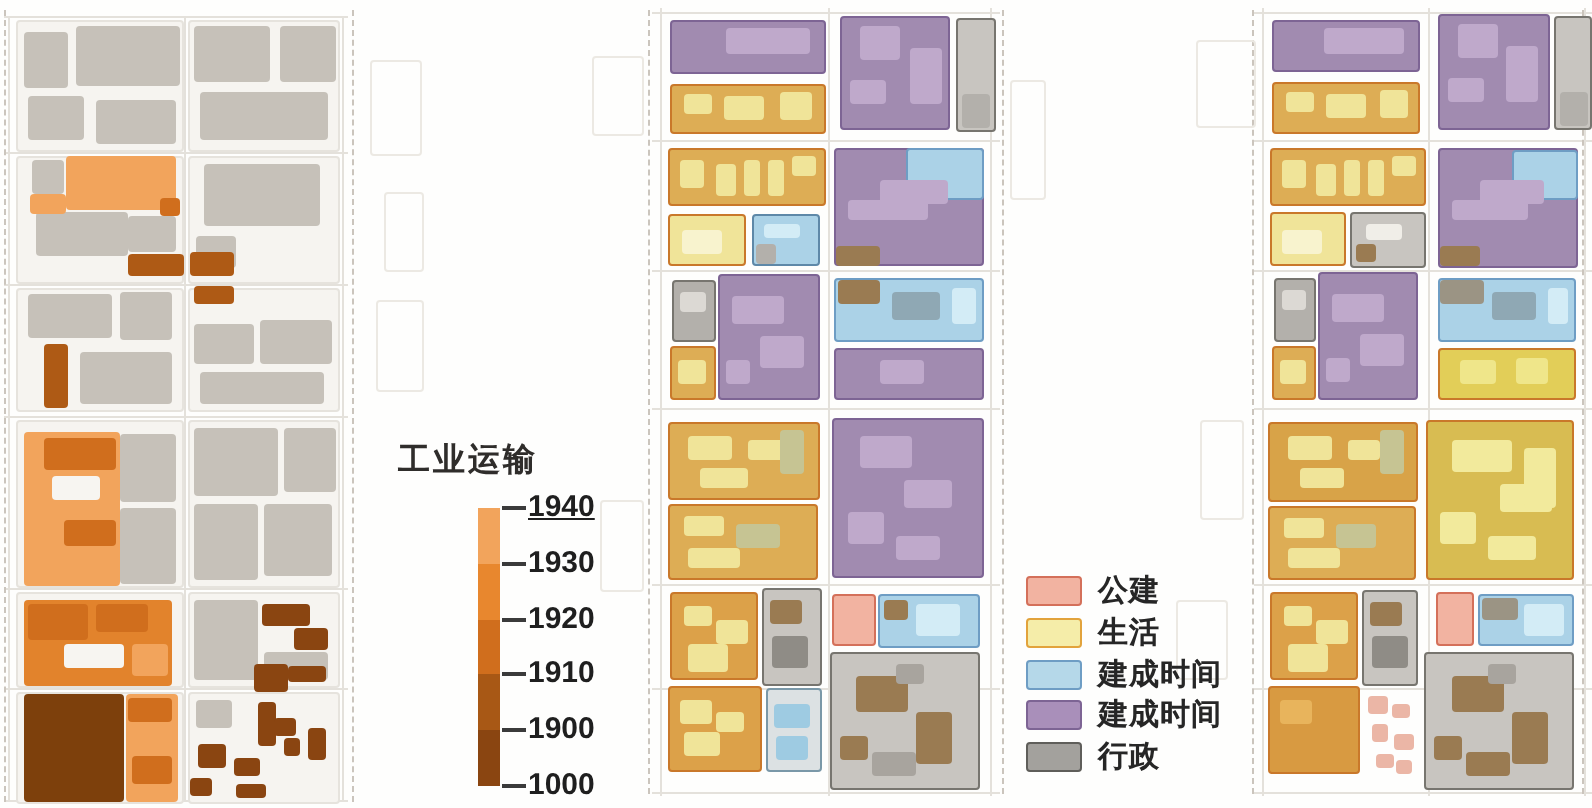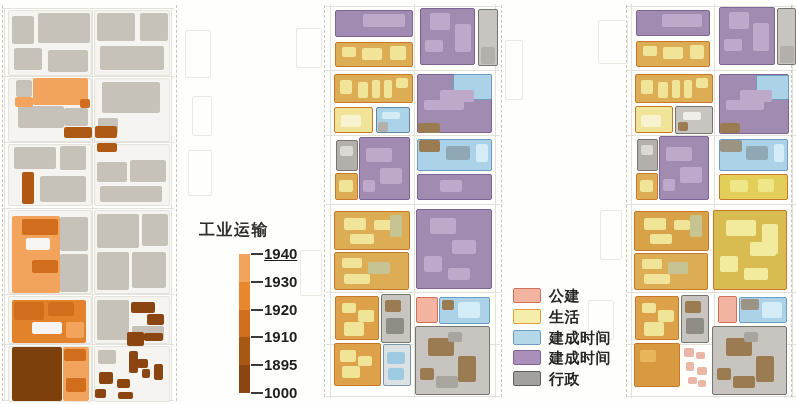--- a/index.html
+++ b/index.html
@@ -325,21 +325,21 @@
     <div id="time-ticks">
         <div class="tick-line" style="left: 251px; top: 253px;"></div>
         <div class="tick-label" style="left: 264px; top: 245px; text-decoration: underline;">1940</div>
         <div class="tick-line" style="left: 251px; top: 280.8px;"></div>
         <div class="tick-label" style="left: 264px; top: 272.8px;">1930</div>
         <div class="tick-line" style="left: 251px; top: 308.6px;"></div>
         <div class="tick-label" style="left: 264px; top: 300.6px;">1920</div>
         <div class="tick-line" style="left: 251px; top: 336.4px;"></div>
         <div class="tick-label" style="left: 264px; top: 328.4px;">1910</div>
         <div class="tick-line" style="left: 251px; top: 364.2px;"></div>
-        <div class="tick-label" style="left: 264px; top: 356.2px;">1895</div>
+        <div class="tick-label" style="left: 264px; top: 356.2px;">1900</div>
         <div class="tick-line" style="left: 251px; top: 392px;"></div>
         <div class="tick-label" style="left: 264px; top: 384px;">1000</div>
       </div>
   </div>
 
   <div id="landuse-legend">
       <div class="lu-swatch" style="left: 513px; top: 288px; background: rgb(242, 179, 161); border: 1.5px solid rgb(212, 112, 90);"></div>
       <div class="lu-label" style="left: 549px; top: 288px;">公建</div>
       <div class="lu-swatch" style="left: 513px; top: 308.8px; background: rgb(245, 237, 169); border: 1.5px solid rgb(226, 163, 60);"></div>
       <div class="lu-label" style="left: 549px; top: 308.8px;">生活</div>

